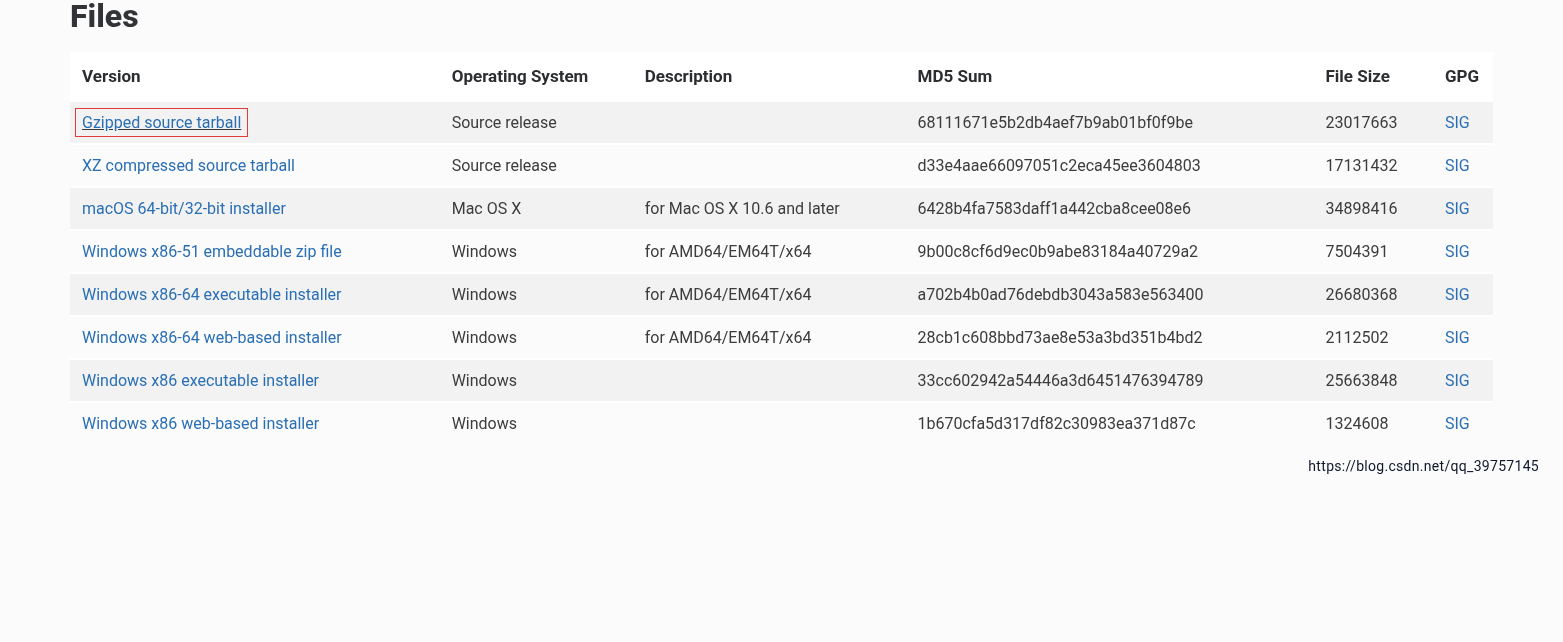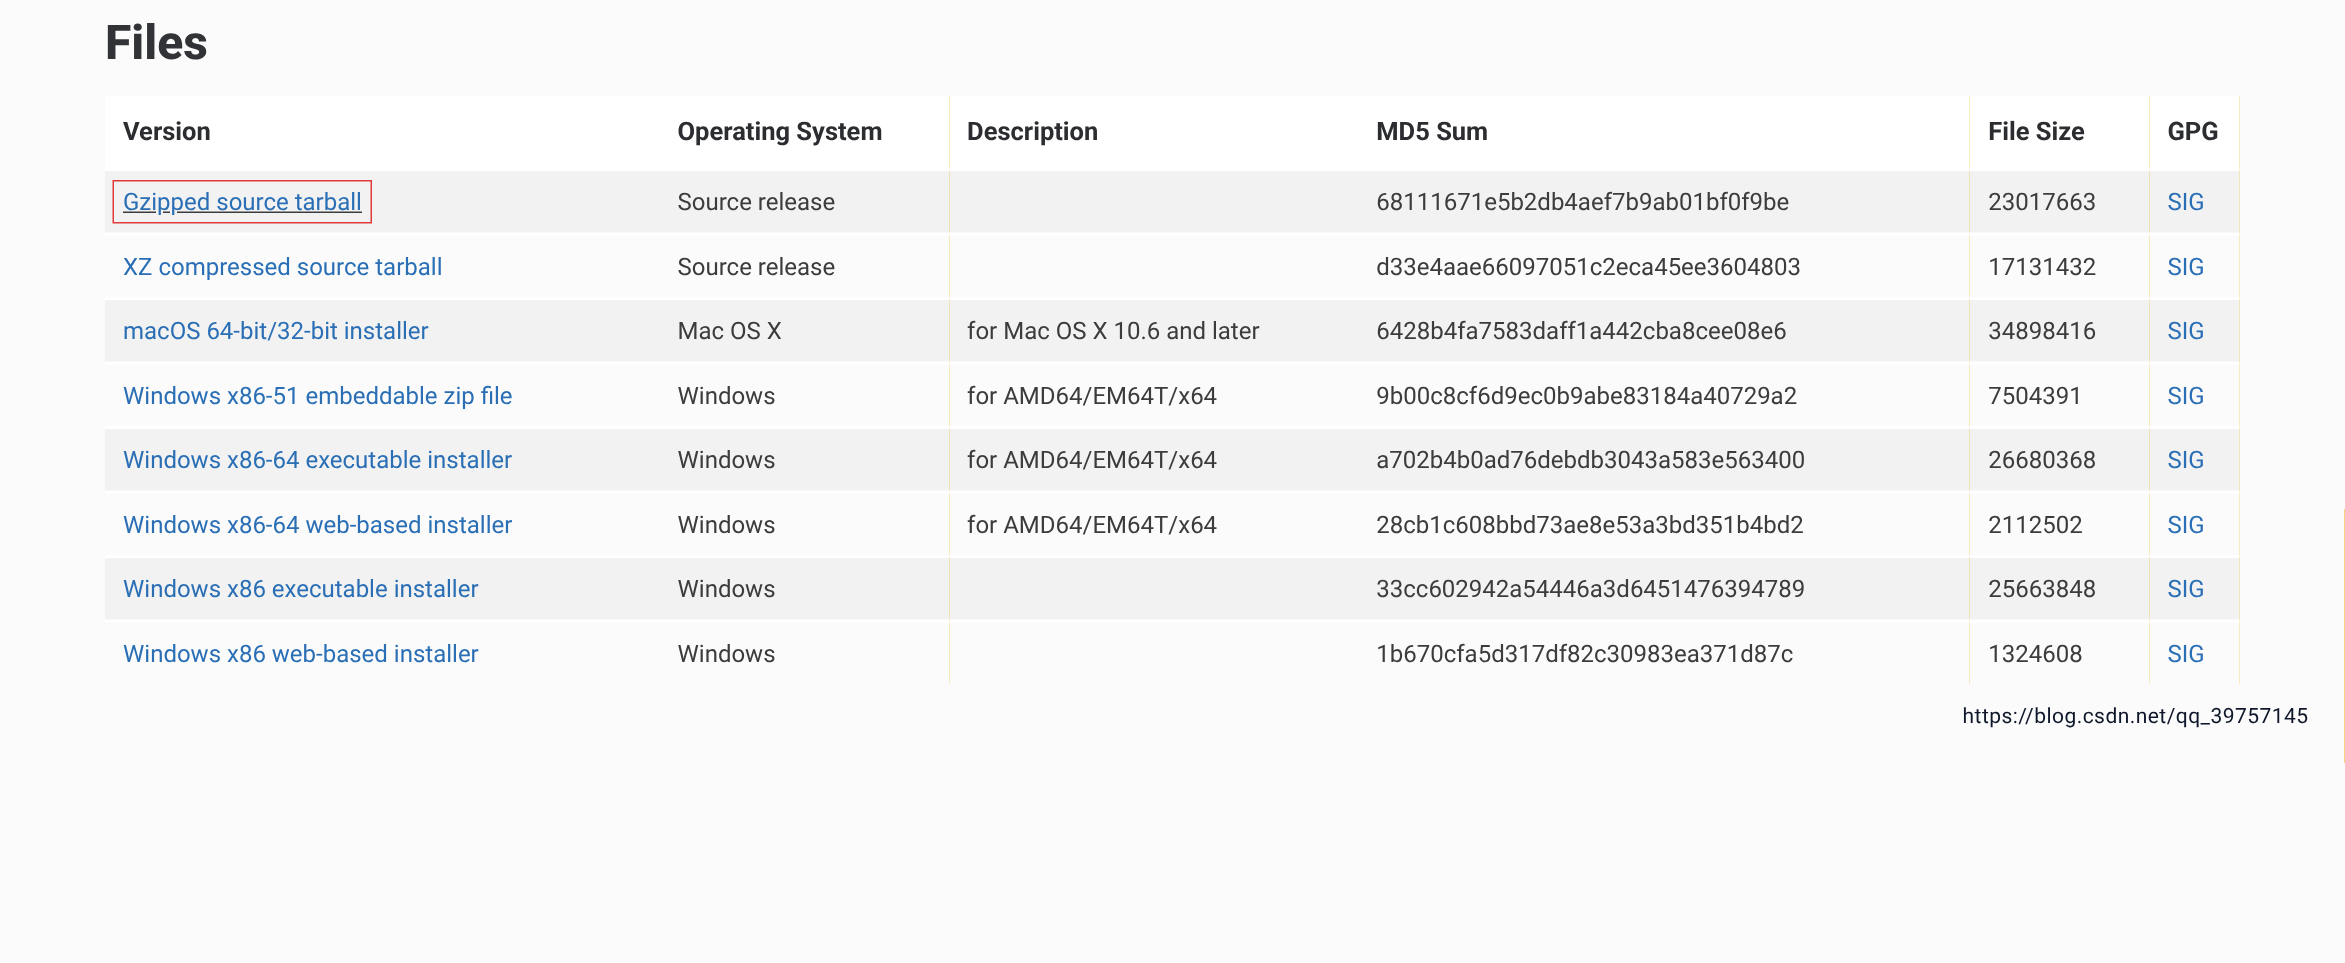--- a/index.html
+++ b/index.html
@@ -4,36 +4,36 @@
 <style>
   body {
     margin: 0;
     padding: 0;
     background: #fbfbfb;
     font-family: -apple-system, BlinkMacSystemFont, "Segoe UI", Roboto, "Helvetica Neue", Arial, sans-serif;
     color: #333;
     width: 1563px;
   }
   .page {
-    padding: 12px 70px 40px 70px;
+    padding: 0 70px 40px 70px;
     position: relative;
   }
   .title {
     font-size: 32px;
     font-weight: 800;
     color: #313336;
     margin: 0 0 20px 0;
     padding-top: 0;
     line-height: 1;
   }
   table {
     width: 100%;
     border-collapse: collapse;
     font-size: 16px;
-    background: #eab308;
+    background: #ec4899;
   }
   thead th {
     text-align: left;
     font-weight: 700;
     color: #2b2d30;
     padding: 14px 12px;
     background: #fff;
     font-size: 17px;
   }
   tbody td {

